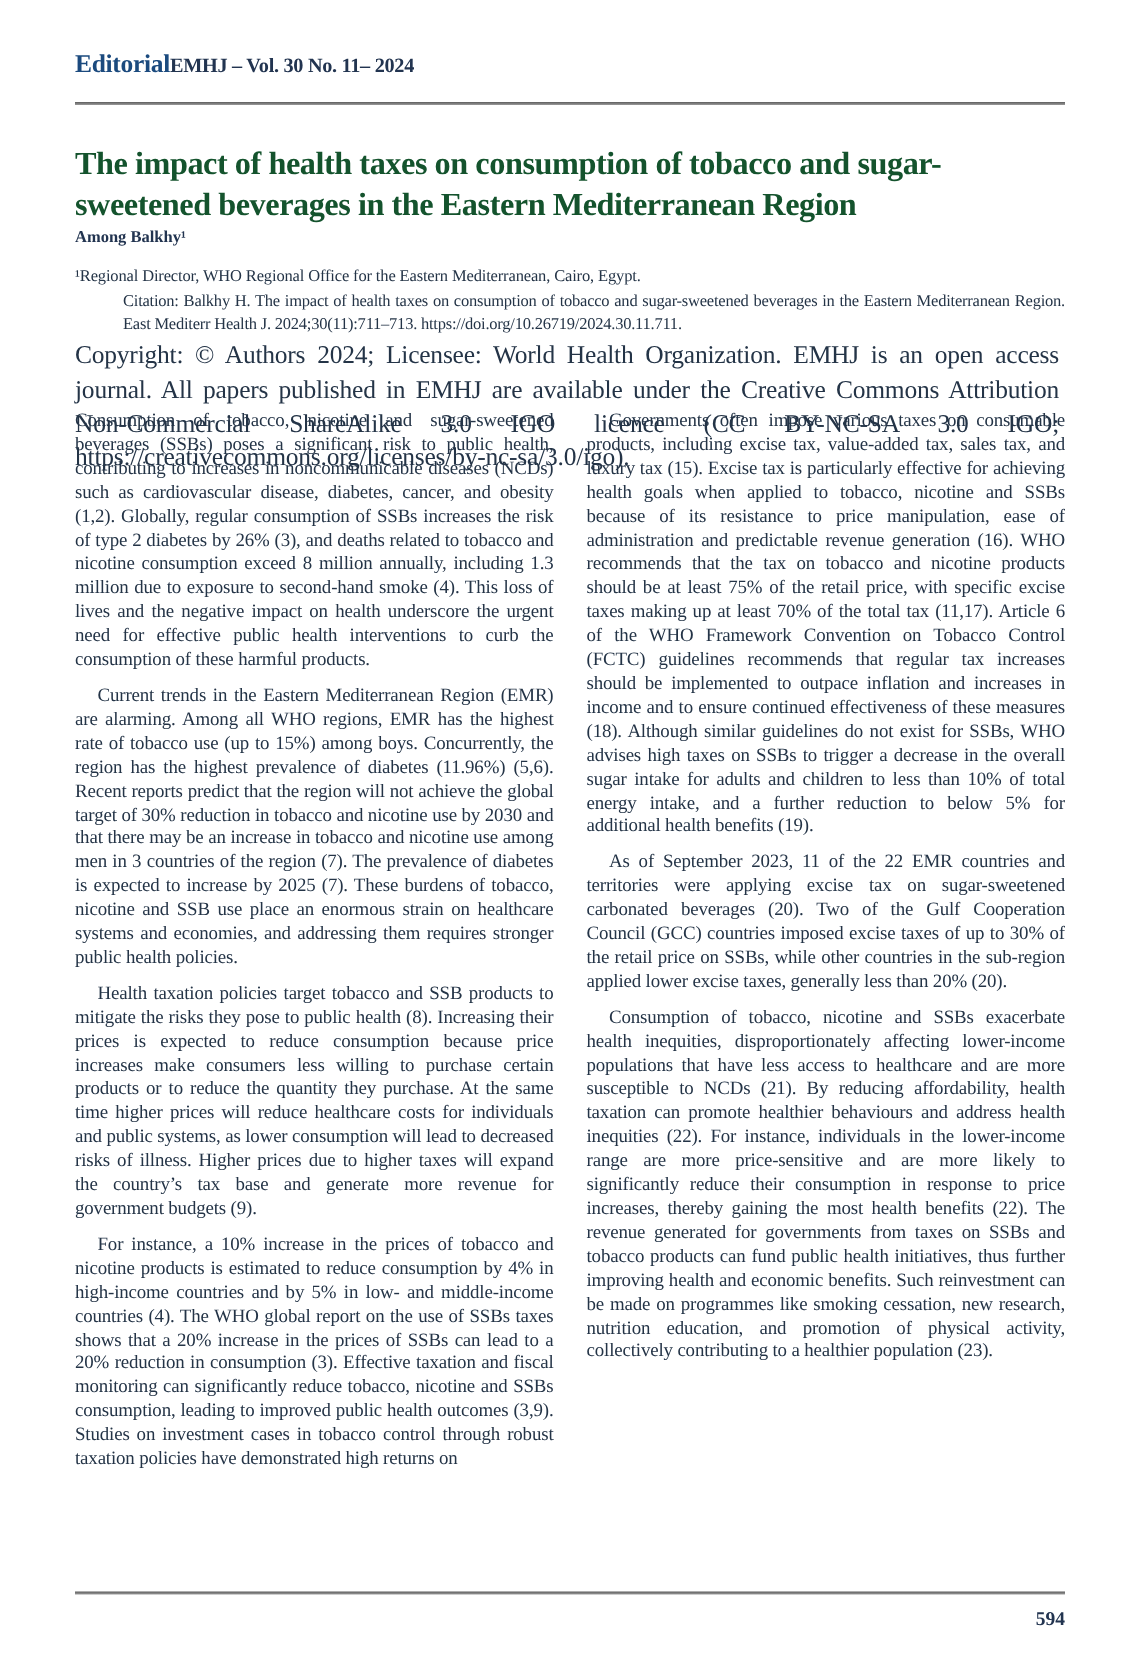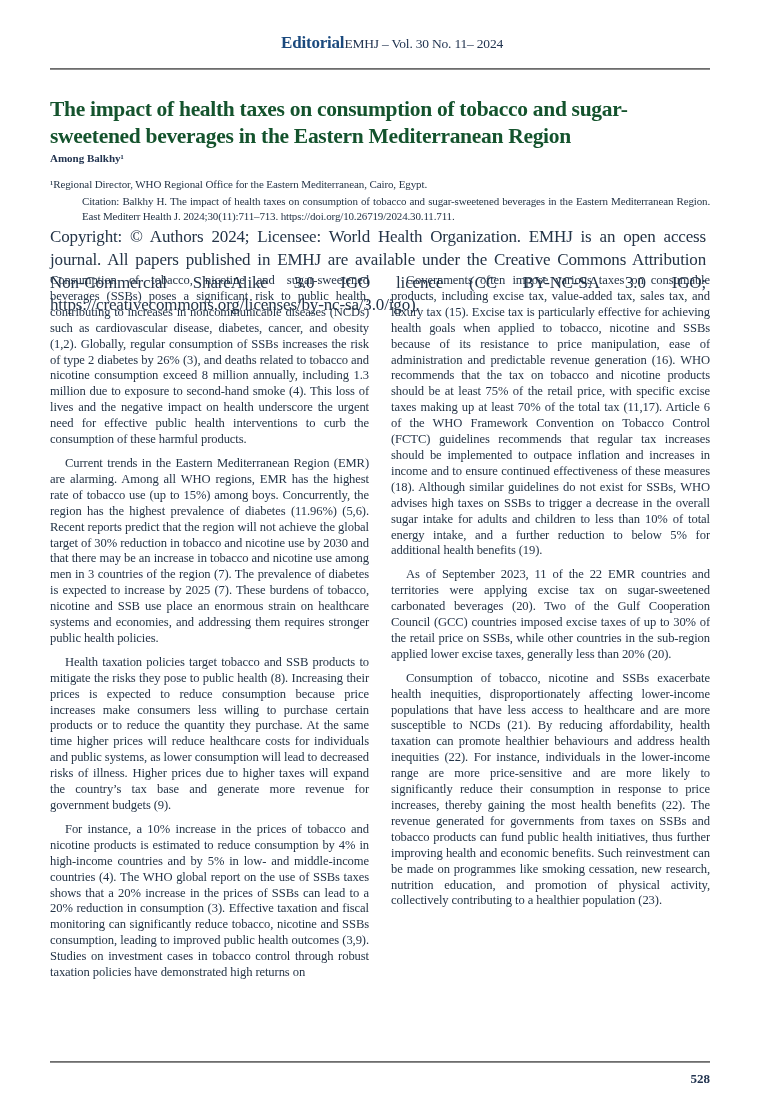--- a/index.html
+++ b/index.html
@@ -8,24 +8,24 @@
     width:760px; height:1102px;
     margin:0 auto;
     background:#ffffff;
     font-family:"Liberation Serif","DejaVu Serif",serif;
     color:#243447;
     overflow:hidden;
   }
   
   .masthead {
     position:absolute; top:33px; left:50px; right:50px;
-    display:flex; justify-content:center; align-items:baseline;margin-left:24px;
+    display:flex; justify-content:flex-start; align-items:baseline;
   }
   .section-label { font-size:17px; font-weight:bold; color:#1b4a7e; letter-spacing:-0.2px; }
-  .journal-info  { font-size:13.5px; font-weight:normal; color:#223450; letter-spacing:-0.2px; }
+  .journal-info  { font-size:13.5px; font-weight:bold; color:#223450; letter-spacing:-0.2px; }
   .rule {
     position:absolute; left:50px; right:50px; height:2px;
     background:linear-gradient(#5d5d5d,#9c9c9c);
   }
   .rule-top    { top:68px; }
   .rule-bottom { top:1061px; }
 
   
   .article-title {
     position:absolute; top:82px; left:50px; right:52px;
@@ -94,15 +94,15 @@
       <p class="para indent">For instance, a 10% increase in the prices of tobacco and nicotine products is estimated to reduce consumption by 4% in high-income countries and by 5% in low- and middle-income countries (4). The WHO global report on the use of SSBs taxes shows that a 20% increase in the prices of SSBs can lead to a 20% reduction in consumption (3). Effective taxation and fiscal monitoring can significantly reduce tobacco, nicotine and SSBs consumption, leading to improved public health outcomes (3,9). Studies on investment cases in tobacco control through robust taxation policies have demonstrated high returns on</p>
     </div>
     <div class="col">
       <p class="para indent">Governments often impose various taxes on consumable products, including excise tax, value-added tax, sales tax, and luxury tax (15). Excise tax is particularly effective for achieving health goals when applied to tobacco, nicotine and SSBs because of its resistance to price manipulation, ease of administration and predictable revenue generation (16). WHO recommends that the tax on tobacco and nicotine products should be at least 75% of the retail price, with specific excise taxes making up at least 70% of the total tax (11,17). Article 6 of the WHO Framework Convention on Tobacco Control (FCTC) guidelines recommends that regular tax increases should be implemented to outpace inflation and increases in income and to ensure continued effectiveness of these measures (18). Although similar guidelines do not exist for SSBs, WHO advises high taxes on SSBs to trigger a decrease in the overall sugar intake for adults and children to less than 10% of total energy intake, and a further reduction to below 5% for additional health benefits (19).</p>
       <p class="para indent">As of September 2023, 11 of the 22 EMR countries and territories were applying excise tax on sugar-sweetened carbonated beverages (20). Two of the Gulf Cooperation Council (GCC) countries imposed excise taxes of up to 30% of the retail price on SSBs, while other countries in the sub-region applied lower excise taxes, generally less than 20% (20).</p>
       <p class="para indent">Consumption of tobacco, nicotine and SSBs exacerbate health inequities, disproportionately affecting lower-income populations that have less access to healthcare and are more susceptible to NCDs (21). By reducing affordability, health taxation can promote healthier behaviours and address health inequities (22). For instance, individuals in the lower-income range are more price-sensitive and are more likely to significantly reduce their consumption in response to price increases, thereby gaining the most health benefits (22). The revenue generated for governments from taxes on SSBs and tobacco products can fund public health initiatives, thus further improving health and economic benefits. Such reinvestment can be made on programmes like smoking cessation, new research, nutrition education, and promotion of physical activity, collectively contributing to a healthier population (23).</p>
     </div>
   </div>
 
   <div class="rule rule-bottom"></div>
-  <div class="page-number">528</div>
+  <div class="page-number">594</div>
 
 </div>
 
 </body></html>

